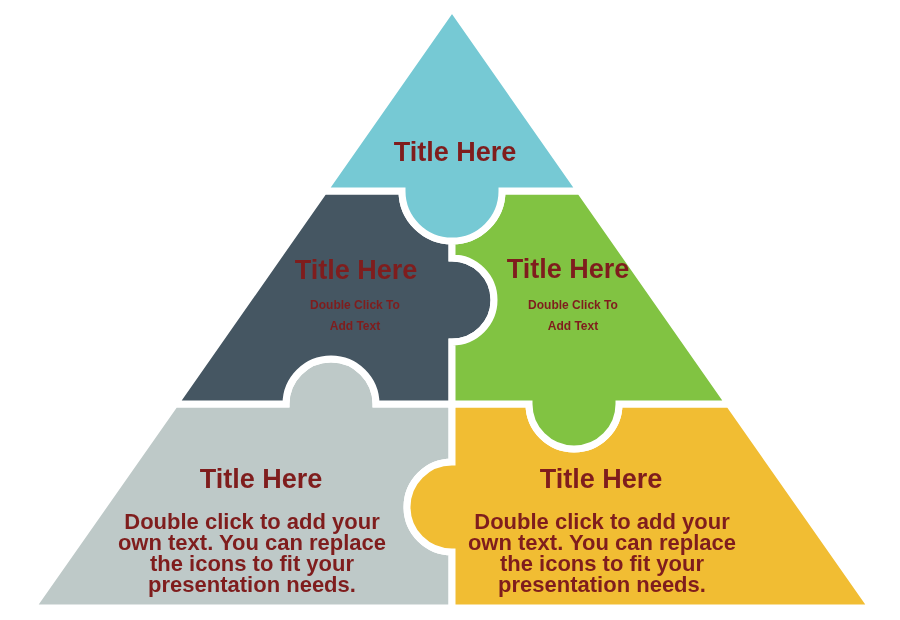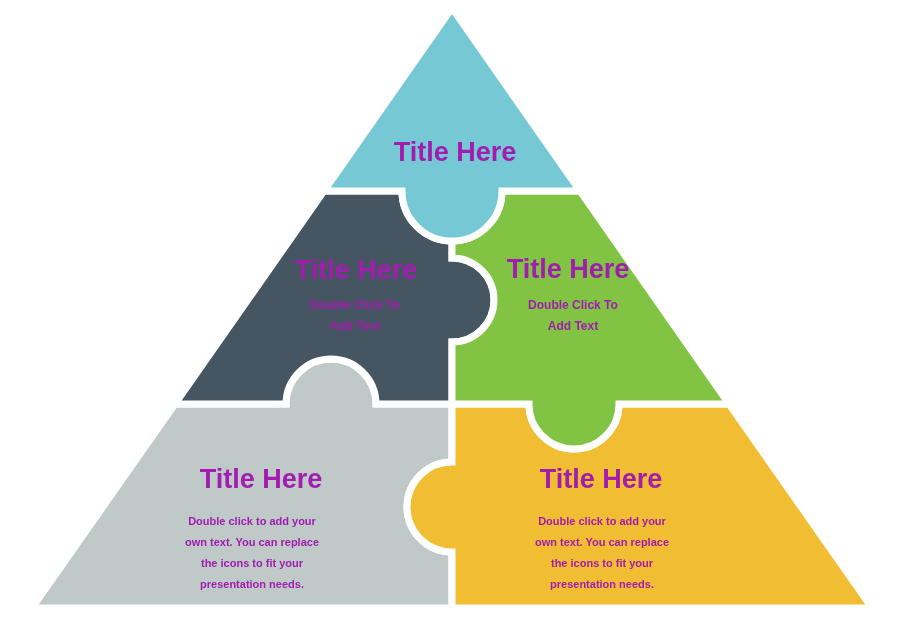--- a/index.html
+++ b/index.html
@@ -22,29 +22,29 @@
   }
   .piece {
     stroke: #ffffff;
     stroke-width: 7;
     stroke-linejoin: miter;
     cursor: pointer;
   }
   .label {
     position: absolute;
     transform: translate(-50%, -50%);
-    color: #a21caf;
+    color: #7f1d1d;
     font-weight: bold;
     text-align: center;
     white-space: pre-line;
     pointer-events: auto;
   }
   .title   { font-size: 27px; line-height: 30px; letter-spacing: 0px; }
   .body-md { font-size: 12px;   line-height: 21px; }
-  .body-sm { font-size: 11px; line-height: 21px; }
+  .body-sm { font-size: 22px; line-height: 21px; }
 
   
   .t-top        { left: 455px; top: 152px; }
   .t-midleft    { left: 356px; top: 270px; }
   .b-midleft    { left: 355px; top: 316px; }
   .t-midright   { left: 568px; top: 269px; }
   .b-midright   { left: 573px; top: 316px; }
   .t-botleft    { left: 261px; top: 479px; }
   .b-botleft    { left: 252px; top: 553px; }
   .t-botright   { left: 601px; top: 479px; }

